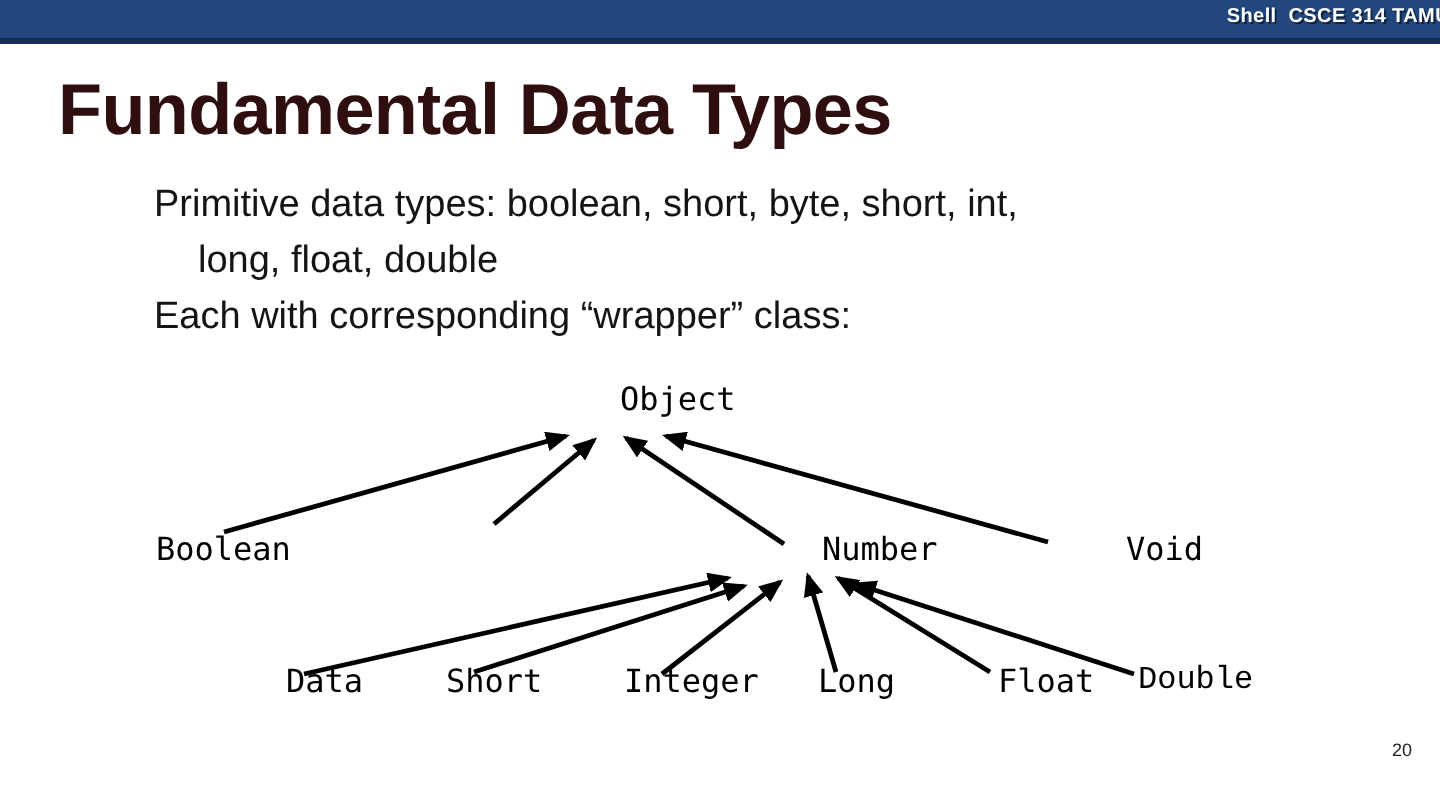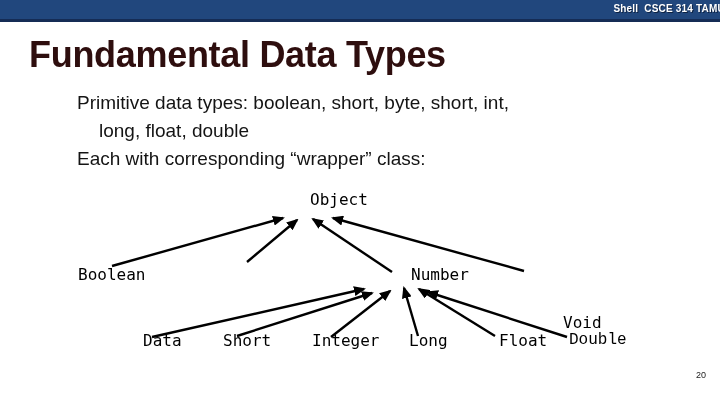--- a/index.html
+++ b/index.html
@@ -71,21 +71,21 @@
         <line x1="237" y1="336" x2="372" y2="293" class="edge" marker-end="url(#arrowhead)"></line>
         <line x1="331" y1="337" x2="390" y2="291" class="edge" marker-end="url(#arrowhead)"></line>
         <line x1="418" y1="336" x2="404" y2="288" class="edge" marker-end="url(#arrowhead)"></line>
         <line x1="495" y1="336" x2="419" y2="289" class="edge" marker-end="url(#arrowhead)"></line>
         <line x1="567" y1="337" x2="428" y2="292" class="edge" marker-end="url(#arrowhead)"></line>
       </svg>
 
   <span class="tree-node" style="left: 310px; top: 191px;">Object</span>
       <span class="tree-node" style="left: 78px; top: 266px;">Boolean</span>
       <span class="tree-node" style="left: 393px; top: 266px; margin-left: 18px;">Number</span>
-      <span class="tree-node" style="left: 563px; top: 266px; margin-top: 48px;">Void</span>
+      <span class="tree-node" style="left: 563px; top: 266px;">Void</span>
       <span class="tree-node" style="left: 143px; top: 332px;">Data</span>
       <span class="tree-node" style="left: 223px; top: 332px;">Short</span>
       <span class="tree-node" style="left: 312px; top: 332px;">Integer</span>
       <span class="tree-node" style="left: 409px; top: 332px;">Long</span>
       <span class="tree-node" style="left: 499px; top: 332px;">Float</span>
       <span class="tree-node" style="left: 569px; top: 332px; font-family: Liberation Mono, monospace;">Double</span>
     </div>
 
   <span class="page-number">20</span>
 

